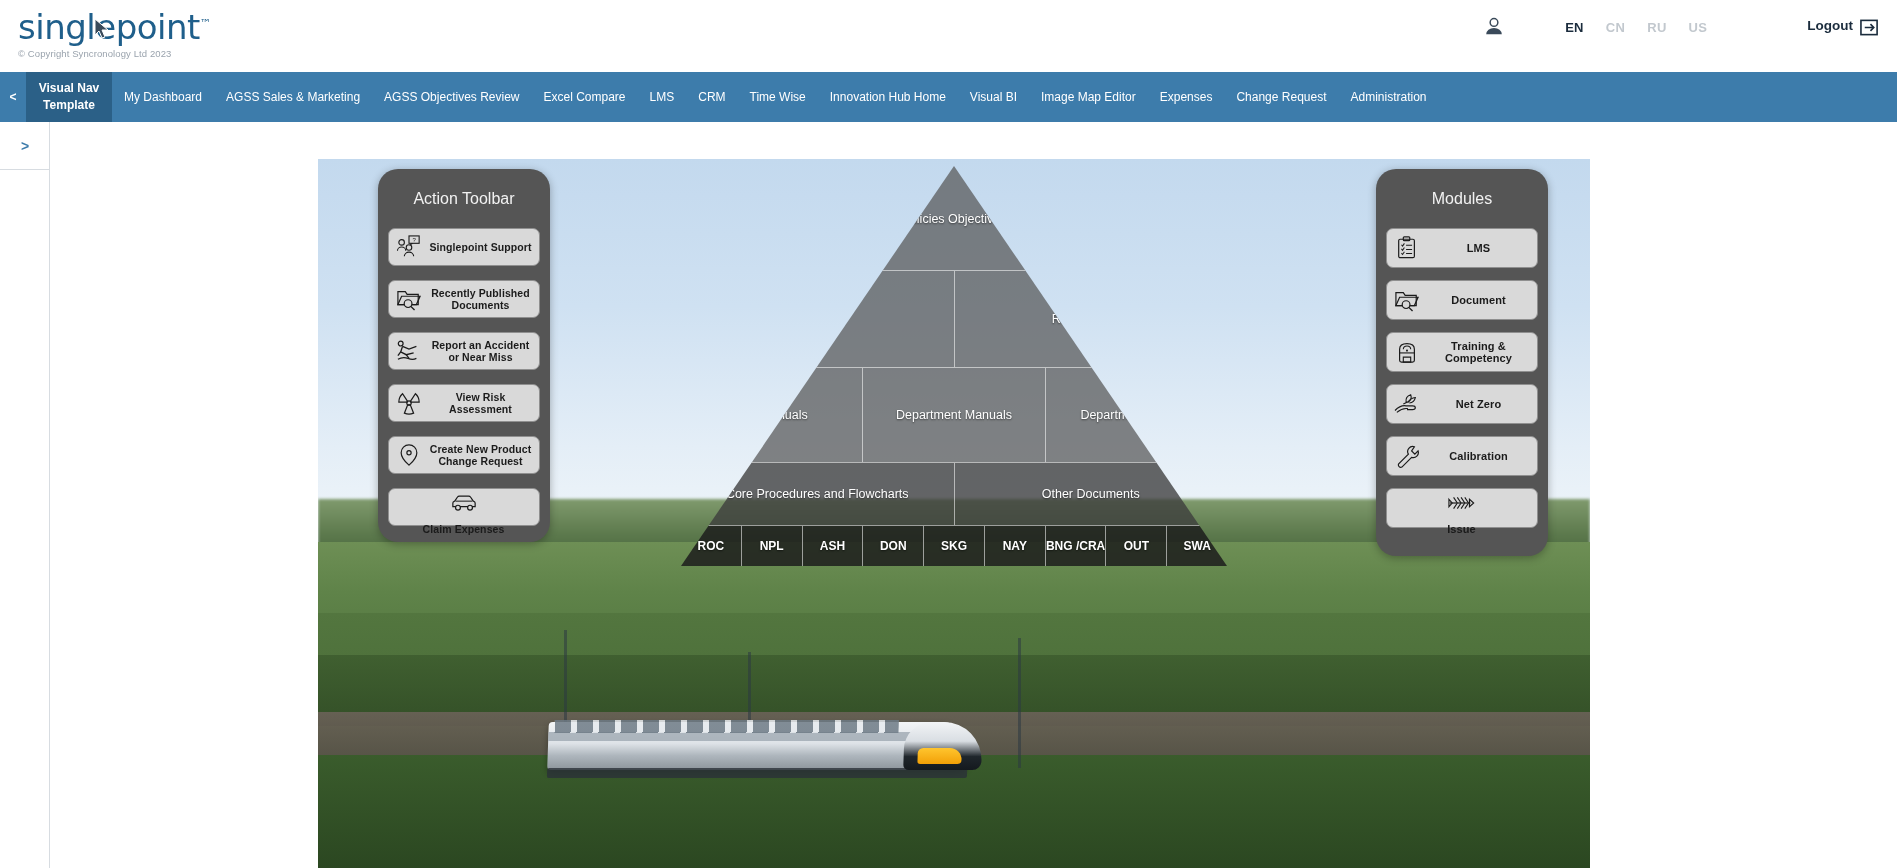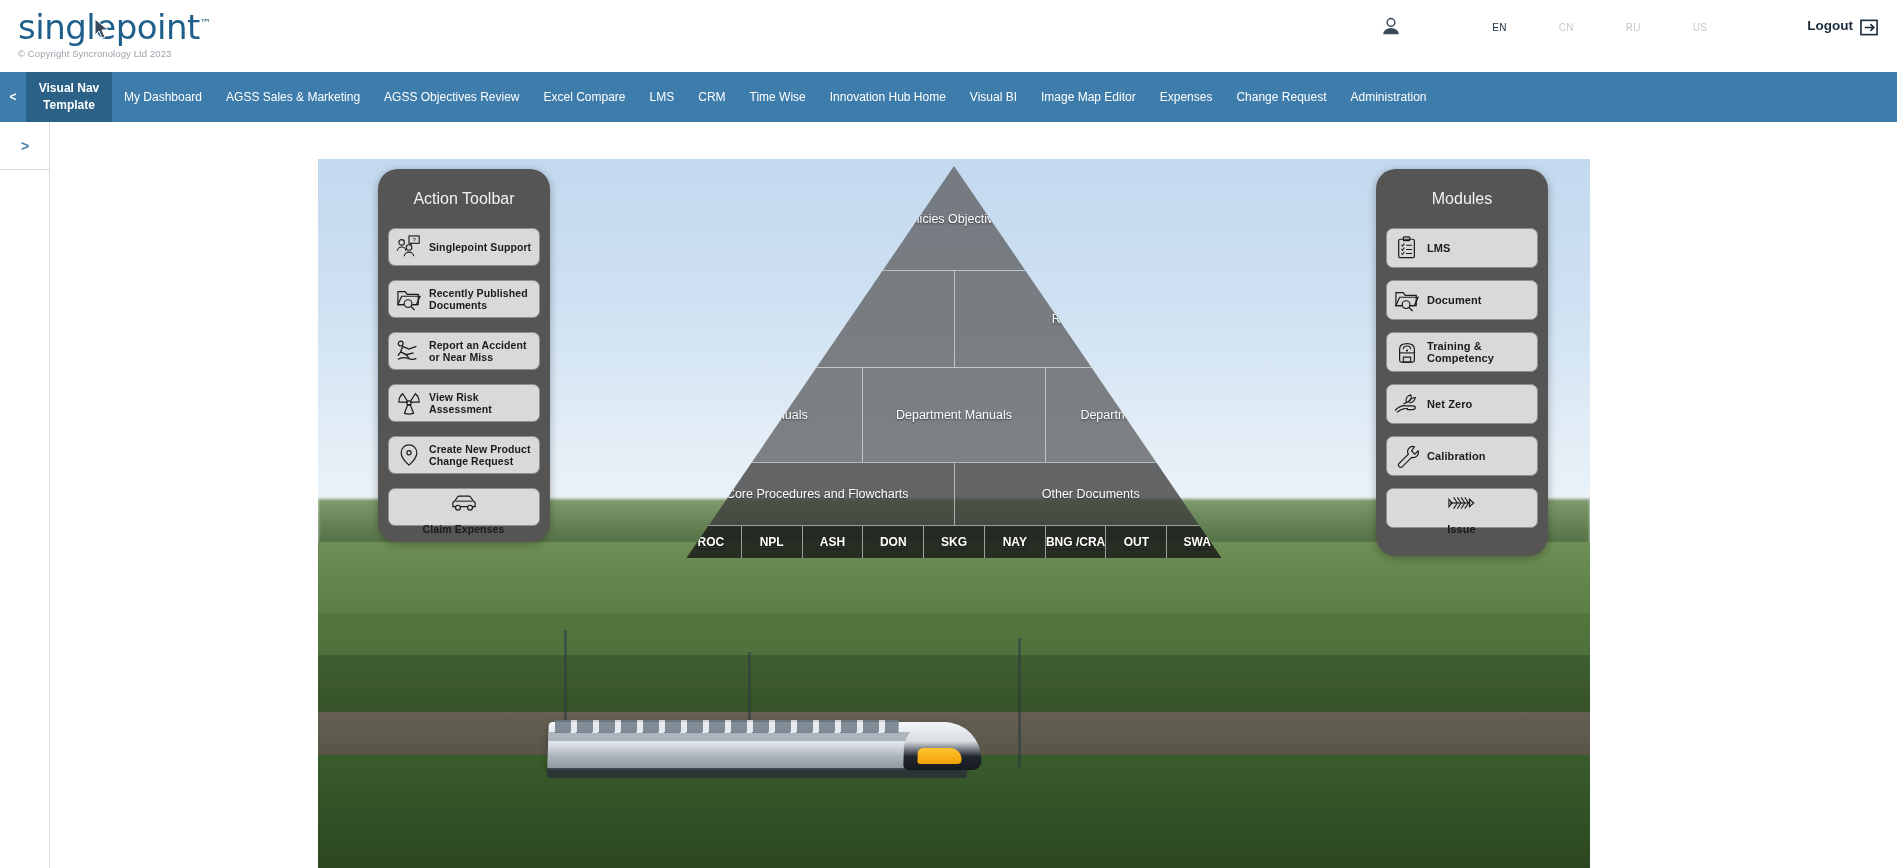--- a/index.html
+++ b/index.html
@@ -63,26 +63,25 @@
     display:flex;
     align-items:center;
   }
   .lang-list {
     display: flex;
     gap: 22px;
     align-items: center;
     margin-right: 100px;
   }
   .lang {
-    font-size: 10px;
-    font-weight: normal;
+    font-size: 13px;
+    font-weight: bold;
     color: #c2c8ce;
     cursor: pointer;
     letter-spacing: 0.3px;
-    margin-left: 30px;
   }
   .lang.active { color: #1b2c3d; }
   .logout {
     display: flex;
     gap: 7px;
     cursor: pointer;
   }
   .logout-label {
     font-size: 13.5px;
     font-weight: bold;
@@ -277,21 +276,21 @@
     font-family: "Liberation Sans", sans-serif;
     text-shadow: 0 1px 2px rgba(0,0,0,.55);
     cursor:pointer;
   }
   .cell + .cell { border-left: 1px solid rgba(255,255,255,.55); }
 
   .tier-1 { top: 0px;   height: 104px; }
   .tier-2 { top: 104px; height: 97px; }
   .tier-3 { top: 201px; height: 95px; }
   .tier-4 { top: 296px; height: 63px; background: rgba(60,60,60,0.78); }
-  .tier-5 { top: 359px; height: 33px; background: rgba(28,28,28,0.84); text-decoration: underline; }
+  .tier-5 { top: 359px; height: 41px; background: rgba(28,28,28,0.84); }
   .tier-5 .cell { font-size: 12px; font-weight: bold; line-height:13px; }
   .tier-1 .cell { padding-top: 46px; align-items:flex-start; }
 
   
   .panel {
     position: absolute;
     top: 10px;
     width: 172px;
     background: #555555;
     border-radius: 20px;
@@ -321,21 +320,21 @@
     cursor: pointer;
   }
   .pbtn:last-child { margin-bottom: 0; flex-direction: column; }
   .pbtn-icon {
     flex: 0 0 28px;
     width: 28px; height: 28px;
     display:flex; align-items:center; justify-content:center;
   }
   .pbtn-label {
     flex: 1;
-    text-align: left;
+    text-align: center;
     font-size: 10.5px;
     font-weight: bold;
     color: #1b1b1b;
     line-height: 12.5px;
     letter-spacing: 0.1px;
   }
   .panel-right .pbtn { height: 40px; margin-bottom: 12px; }
   .panel-right .pbtn-label { font-size: 11px; }
 
   svg { display:block; }

